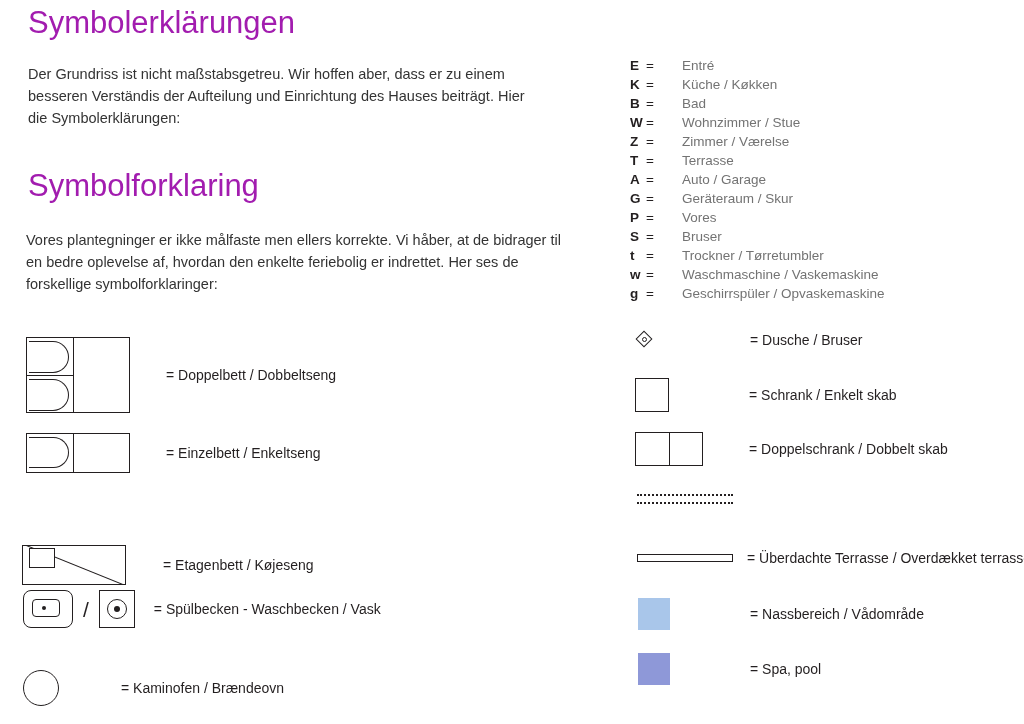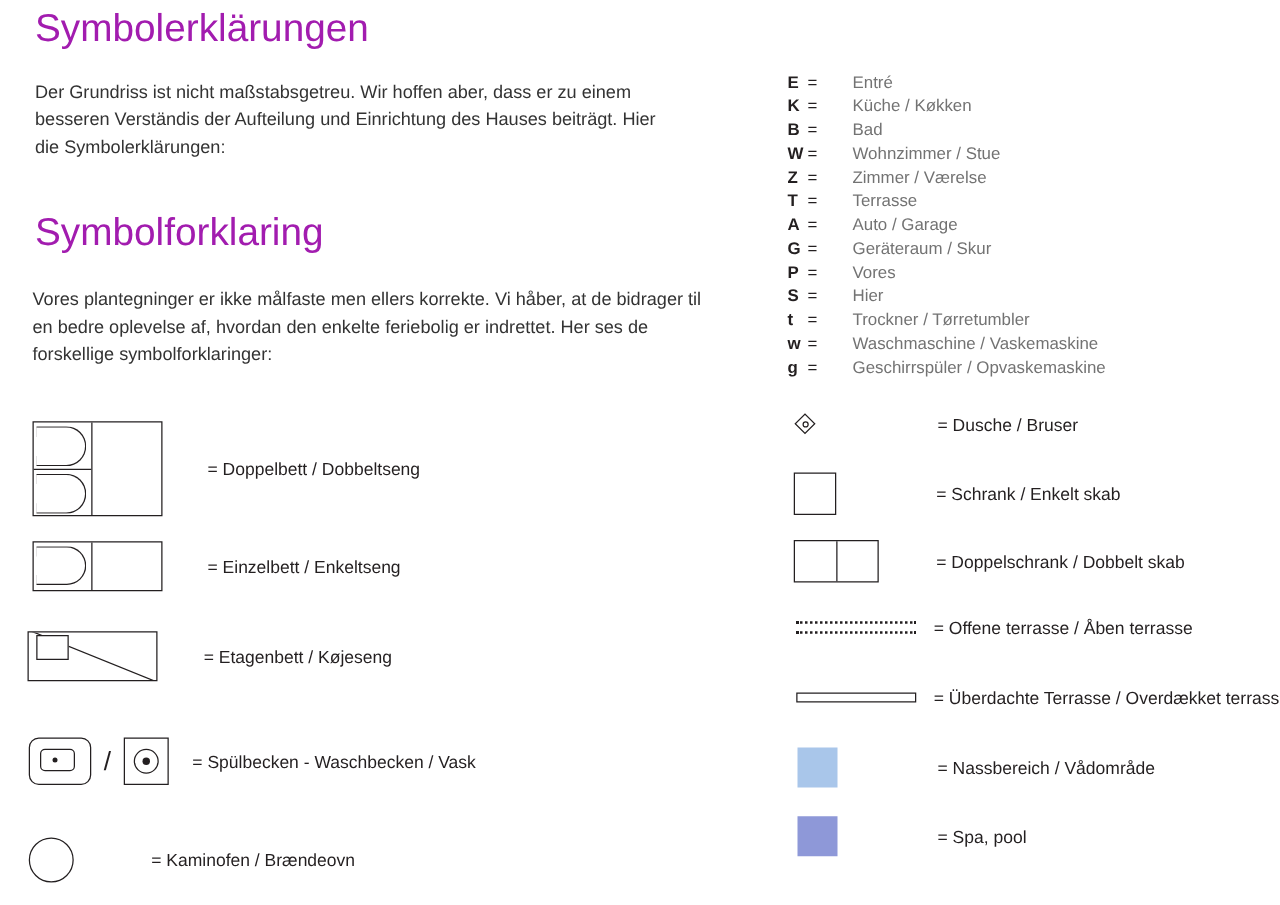--- a/index.html
+++ b/index.html
@@ -347,21 +347,21 @@
   </div>
 
   <div class="legend-row" style="left:26px; top:433px;">
     <div class="sym single-bed">
       <div class="vline"></div>
       <div class="pillow-arc" style="left:2px; top:3px; width:40px; height:31px;"></div>
     </div>
     <div class="legend-label" style="margin-left:36px;">= Einzelbett / Enkeltseng</div>
   </div>
 
-  <div class="legend-row" style="left:22px; top:505px;justify-content:flex-end;">
+  <div class="legend-row" style="left:22px; top:545px;justify-content:flex-end;">
     <div class="sym bunk-bed">
       <div class="diag"></div>
       <div class="inner-box"></div>
     </div>
     <div class="legend-label" style="margin-left:37px;">= Etagenbett / Køjeseng</div>
   </div>
 
   <div class="legend-row" style="left:23px; top:590px;">
     <div class="sym sink-basin">
       <div class="inner"></div>
@@ -422,21 +422,21 @@
       <span class="abbr-val">Geräteraum / Skur</span>
     </div>
     <div class="abbr-row">
       <span class="abbr-key">P</span>
       <span class="abbr-eq">=</span>
       <span class="abbr-val">Vores</span>
     </div>
     <div class="abbr-row">
       <span class="abbr-key">S</span>
       <span class="abbr-eq">=</span>
-      <span class="abbr-val">Hier</span>
+      <span class="abbr-val">Bruser</span>
     </div>
     <div class="abbr-row">
       <span class="abbr-key">t</span>
       <span class="abbr-eq">=</span>
       <span class="abbr-val">Trockner / Tørretumbler</span>
     </div>
     <div class="abbr-row">
       <span class="abbr-key">w</span>
       <span class="abbr-eq">=</span>
       <span class="abbr-val">Waschmaschine / Vaskemaskine</span>
@@ -463,21 +463,20 @@
 
   <div class="legend-row" style="left:635px; top:432px;">
     <div class="sym closet-double">
       <div class="mid"></div>
     </div>
     <div class="legend-label" style="margin-left:46px;">= Doppelschrank / Dobbelt skab</div>
   </div>
 
   <div class="legend-row" style="left:637px; top:494px;">
     <div class="sym dotted-terrace"></div>
-    <div class="legend-label" style="margin-left:14px;">= Offene terrasse / Åben terrasse</div>
   </div>
 
   <div class="legend-row" style="left:637px; top:550px;">
     <div class="sym covered-terrace"></div>
     <div class="legend-label" style="margin-left:14px;">= Überdachte Terrasse / Overdækket terrasse</div>
   </div>
 
   <div class="legend-row" style="left:638px; top:598px;">
     <div class="sym swatch" style="background:#a9c6ea;"></div>
     <div class="legend-label" style="margin-left:80px;">= Nassbereich / Vådområde</div>

